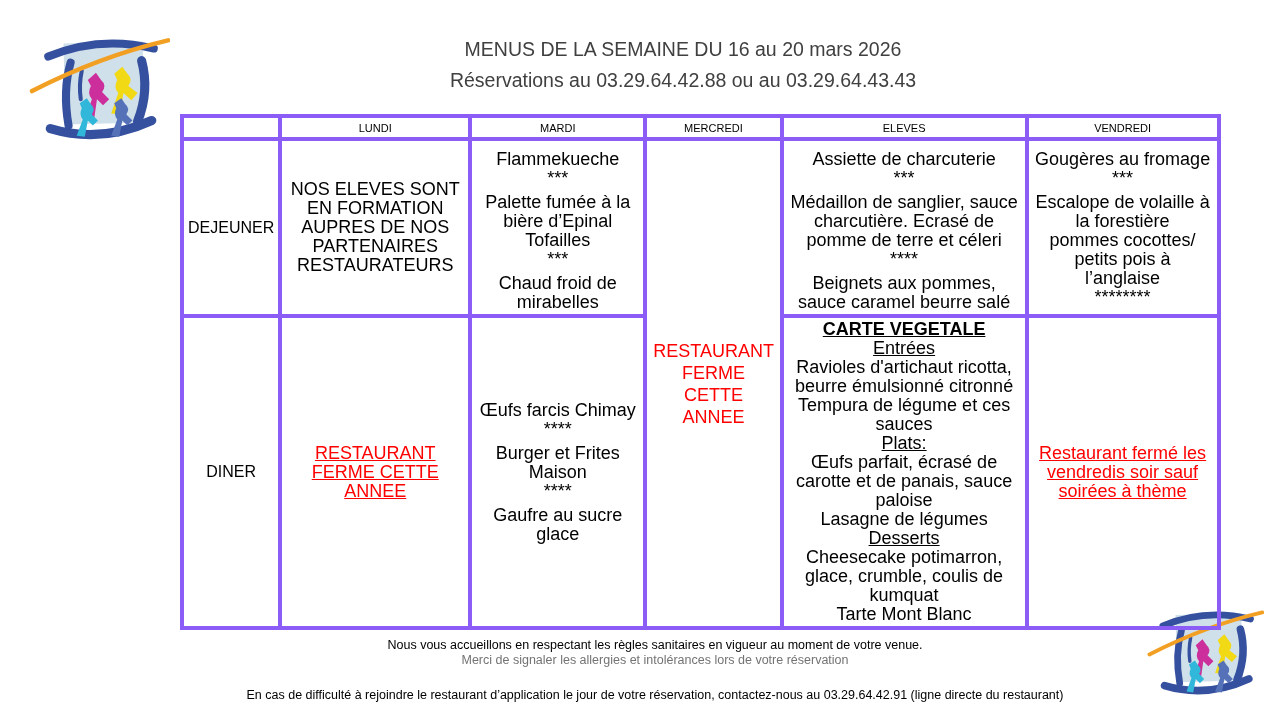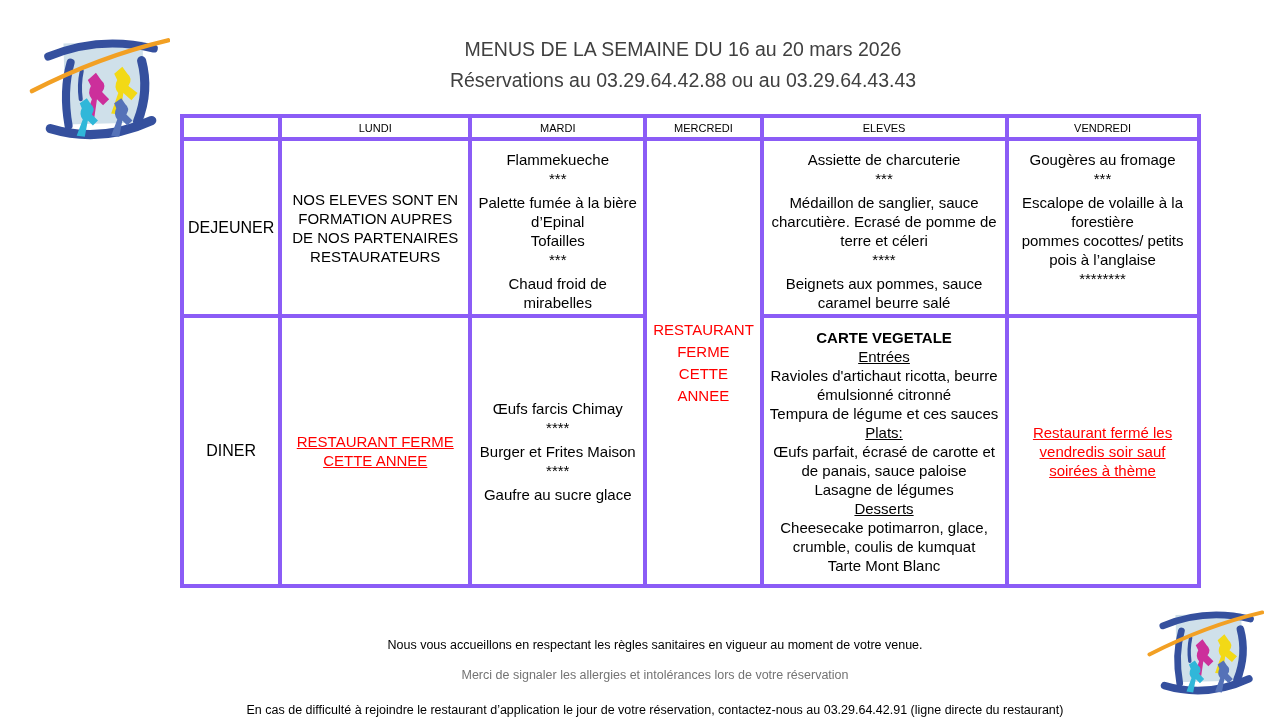--- a/index.html
+++ b/index.html
@@ -21,38 +21,38 @@
     position:absolute;left:180px;top:114px;
     border-collapse:collapse;table-layout:fixed;
   }
   table.menu th, table.menu td{border:4px solid #8b5cf6}
   table.menu thead th{
     height:19px;font-size:11px;font-weight:normal;padding:0;text-align:center;
   }
   table.menu tbody tr:nth-child(1){height:175px}
   table.menu tbody tr:nth-child(2){height:270px}
   td.menu-cell{
-    font-size:15px;line-height:19px;text-align:center;
+    font-size:18px;line-height:19px;text-align:center;
     padding:2px 6px;vertical-align:middle;
   }
   td.menu-cell.vtop{vertical-align:top;padding-top:9px}
   td.row-label{font-size:16px;text-align:center;vertical-align:middle;padding:0 4px}
   td.day-mercredi{line-height:22px}
   .cell p{margin:0}
   .cell p.stars{margin-bottom:5px}
   .red{color:#ff0000}
   .red-underline{color:#ff0000;text-decoration:underline}
-  .bold-underline{font-weight:700;}
+  .bold-underline{font-weight:700;text-decoration:underline}
   .underline{text-decoration:underline}
 
   .footer{
     position:absolute;left:30px;right:0;top:638px;
     text-align:center;font-size:12.5px;line-height:15px;color:#000;
   }
-  .footer .l1{margin-bottom:15px}
+  .footer .l1{}
   .footer .l2{color:#737373;font-weight:400;margin-bottom:20px}
 </style>
 </head>
 <body>
 
 <div class="logo tl">
   <svg viewBox="0 0 140 115">
     <rect x="36" y="16" width="78" height="80" fill="#cfe0ea" transform="rotate(-1.5 75 56)"></rect>
     <path d="M20,30 Q70,9 124,22" fill="none" stroke="#35509e" stroke-width="8" stroke-linecap="round"></path>
     <path d="M22,101 Q72,116 122,93" fill="none" stroke="#35509e" stroke-width="9" stroke-linecap="round"></path>

